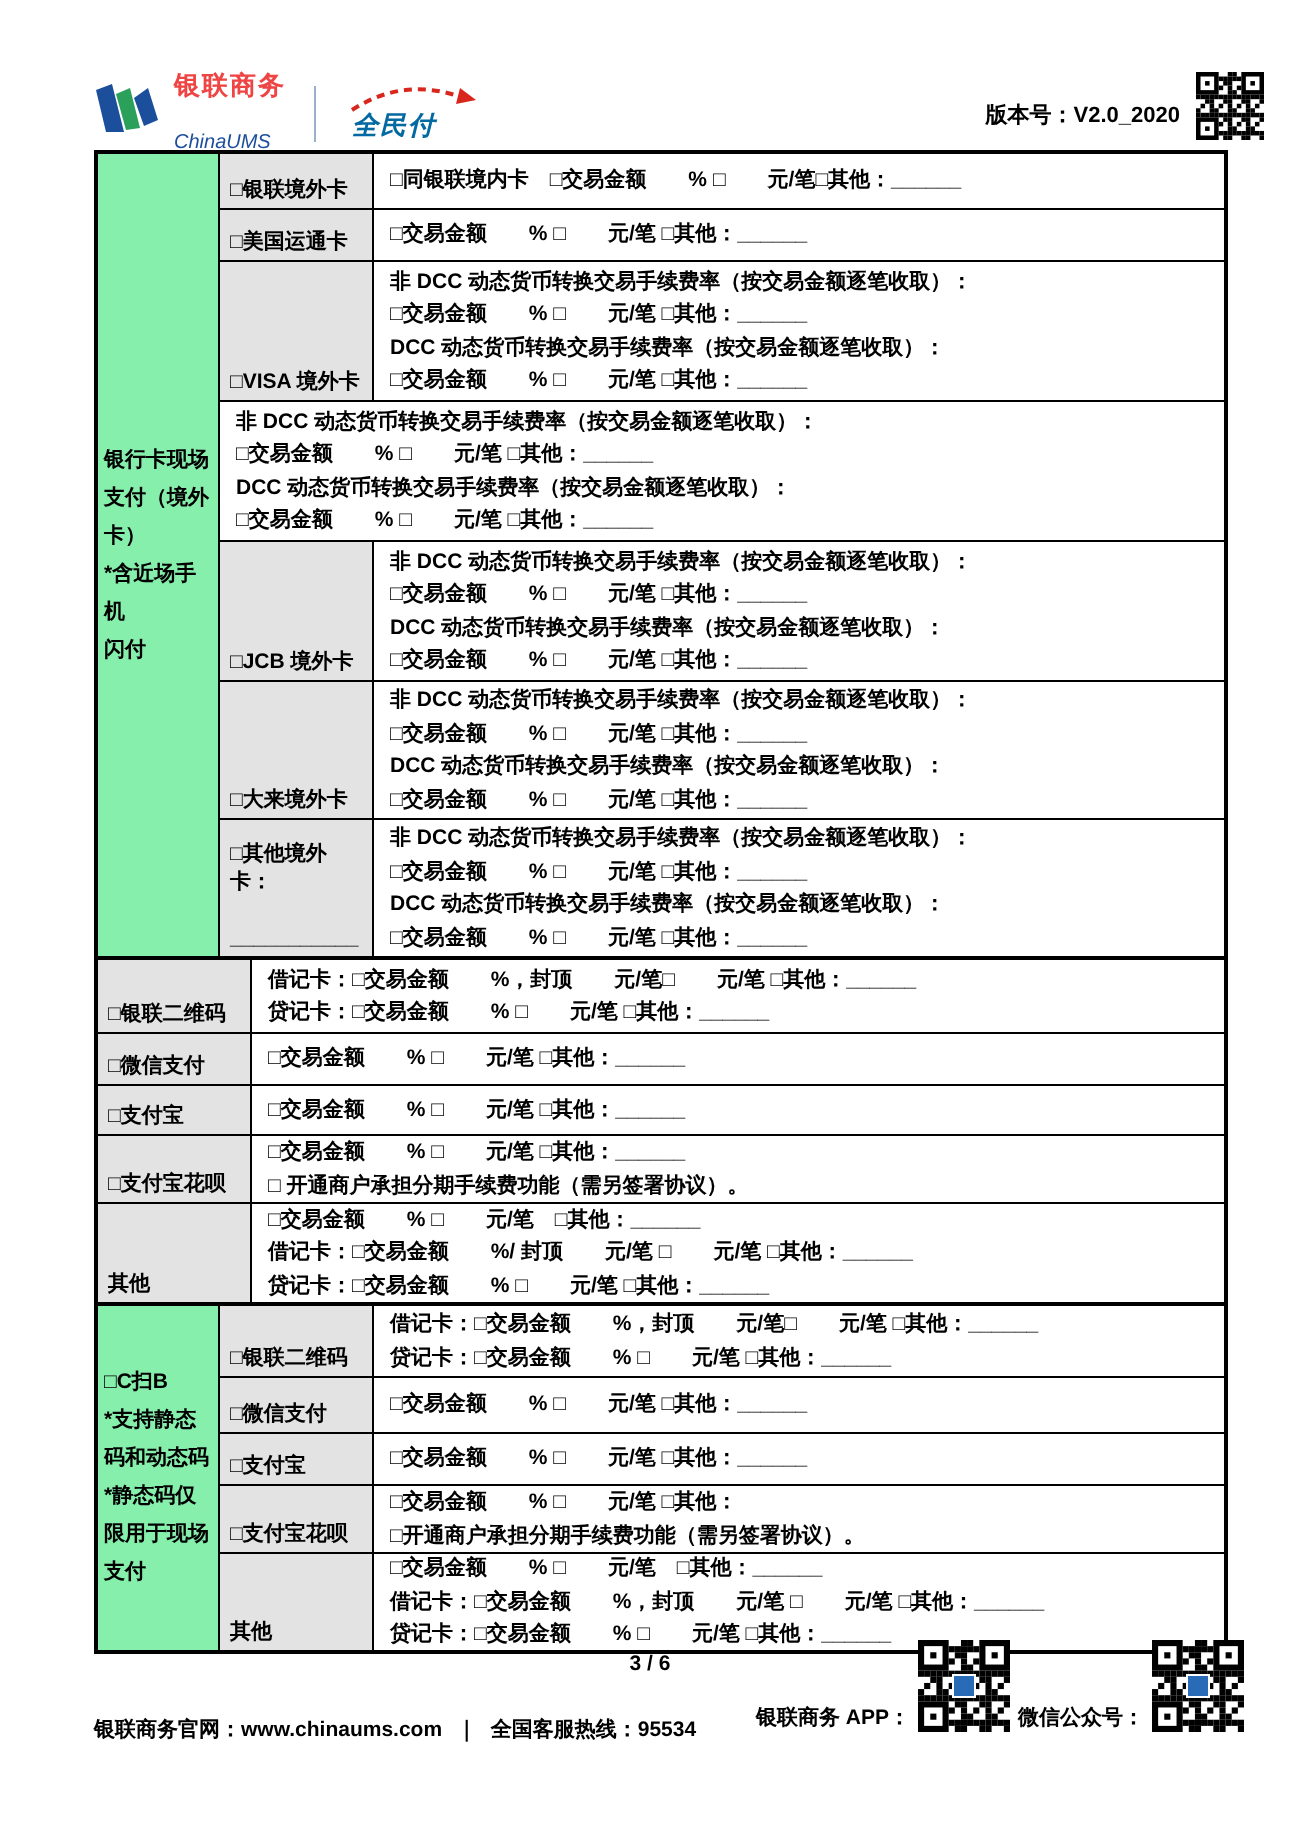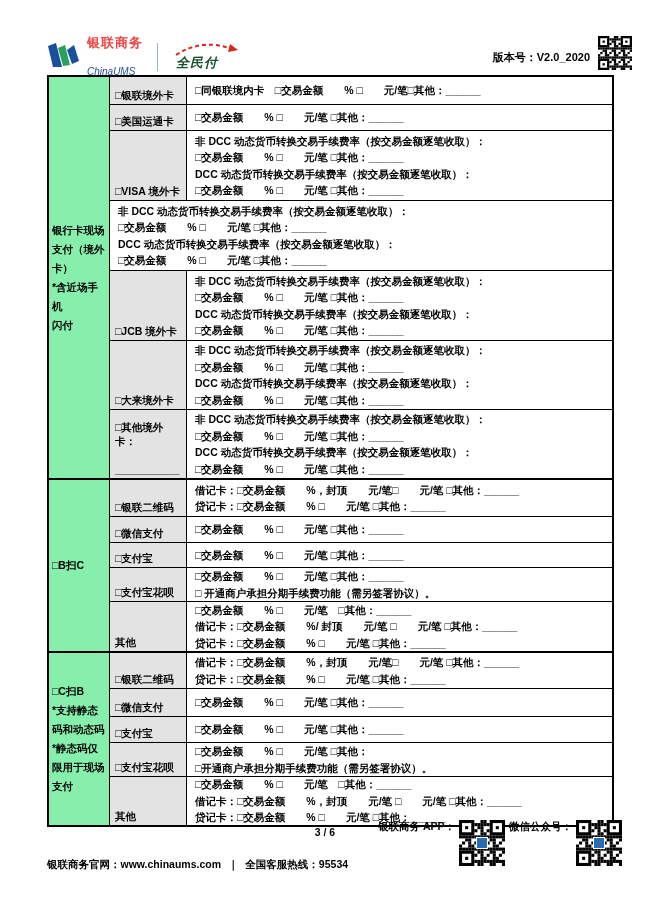--- a/index.html
+++ b/index.html
@@ -9,21 +9,21 @@
 
   
   #header{position:absolute;left:47px;top:36px;right:18px;height:36px;}
   #logo-block{position:absolute;left:0;top:0;display:flex;align-items:center;gap:6px;}
   #brand-text{display:flex;flex-direction:column;line-height:1;}
   #brand-cn{font-size:13px;font-weight:bold;color:#ef4444;letter-spacing:1px;}
   #brand-en{font-size:10px;color:#1b4e9b;font-style:italic;margin-top:18px;}
   #logo-divider{width:1px;height:28px;background:#9bb0cc;margin:0 8px;}
   #qmf{position:relative;width:72px;height:30px;}
   #qmf-text{position:absolute;left:4px;top:12px;font-size:13px;font-weight:bold;
-            font-style:italic;color:#14532d;letter-spacing:1px;}
+            font-style:italic;color:#0369a1;letter-spacing:1px;}
   #version{position:absolute;right:42px;top:14px;font-size:11px;font-weight:bold;}
   #header-qr{position:absolute;right:0;top:0;width:34px;height:34px;}
 
   
   #fee-table{position:absolute;left:47px;top:75px;width:563px;border:2px solid #000;
              box-sizing:content-box;}
   .section{display:flex;border-top:2px solid #000;}
   .section:first-child{border-top:none;}
   .group-cell{width:61px;flex:0 0 61px;background:#86efac;border-right:1.5px solid #000;
               display:flex;align-items:center;box-sizing:border-box;}
@@ -38,21 +38,21 @@
               white-space:pre-line;}
   .content-cell{flex:1;background:#fff;display:flex;flex-direction:column;
                 justify-content:center;padding-left:8px;box-sizing:border-box;min-width:0;}
   .fee-line{font-size:10.5px;font-weight:bold;line-height:16.5px;white-space:nowrap;}
 
   
   #page-number{position:absolute;left:0;right:0;top:826px;text-align:center;
                font-size:10.5px;font-weight:bold;}
   #footer-left{position:absolute;left:47px;top:858px;font-size:10.5px;font-weight:bold;
                display:flex;gap:7px;align-items:center;}
-  #footer-right{position:absolute;right:28px;top:820px;display:flex;align-items:flex-start;gap:4px;}
+  #footer-right{position:absolute;right:28px;top:820px;display:flex;align-items:flex-end;gap:4px;}
   .footer-label{font-size:10.5px;font-weight:bold;white-space:nowrap;}
   .qr-wrap{position:relative;width:46px;height:46px;}
   .qr-center-logo{position:absolute;left:17px;top:17px;width:12px;height:12px;
                   background:#2a6bb8;border:1.5px solid #fff;box-sizing:border-box;}
 </style>
 </head>
 <body>
 
 <div id="header">
   <div id="logo-block">
@@ -261,23 +261,20 @@
           <div class="content-cell">
             <div class="fee-line">非 DCC 动态货币转换交易手续费率（按交易金额逐笔收取）：</div>
             <div class="fee-line">□交易金额　　% □　　元/笔 □其他：______</div>
             <div class="fee-line">DCC 动态货币转换交易手续费率（按交易金额逐笔收取）：</div>
             <div class="fee-line">□交易金额　　% □　　元/笔 □其他：______</div>
           </div>
         </div>
       </div>
     </div>
     <div class="section">
-      <div class="group-cell">
-        <div class="group-label">□B扫C</div>
-      </div>
       <div class="rows">
         <div class="frow" style="height: 36px;">
           <div class="type-cell">
             <div class="type-label">□银联二维码</div>
           </div>
           <div class="content-cell">
             <div class="fee-line">借记卡：□交易金额　　%，封顶　　元/笔□　　元/笔 □其他：______</div>
             <div class="fee-line">贷记卡：□交易金额　　% □　　元/笔 □其他：______</div>
           </div>
         </div>

